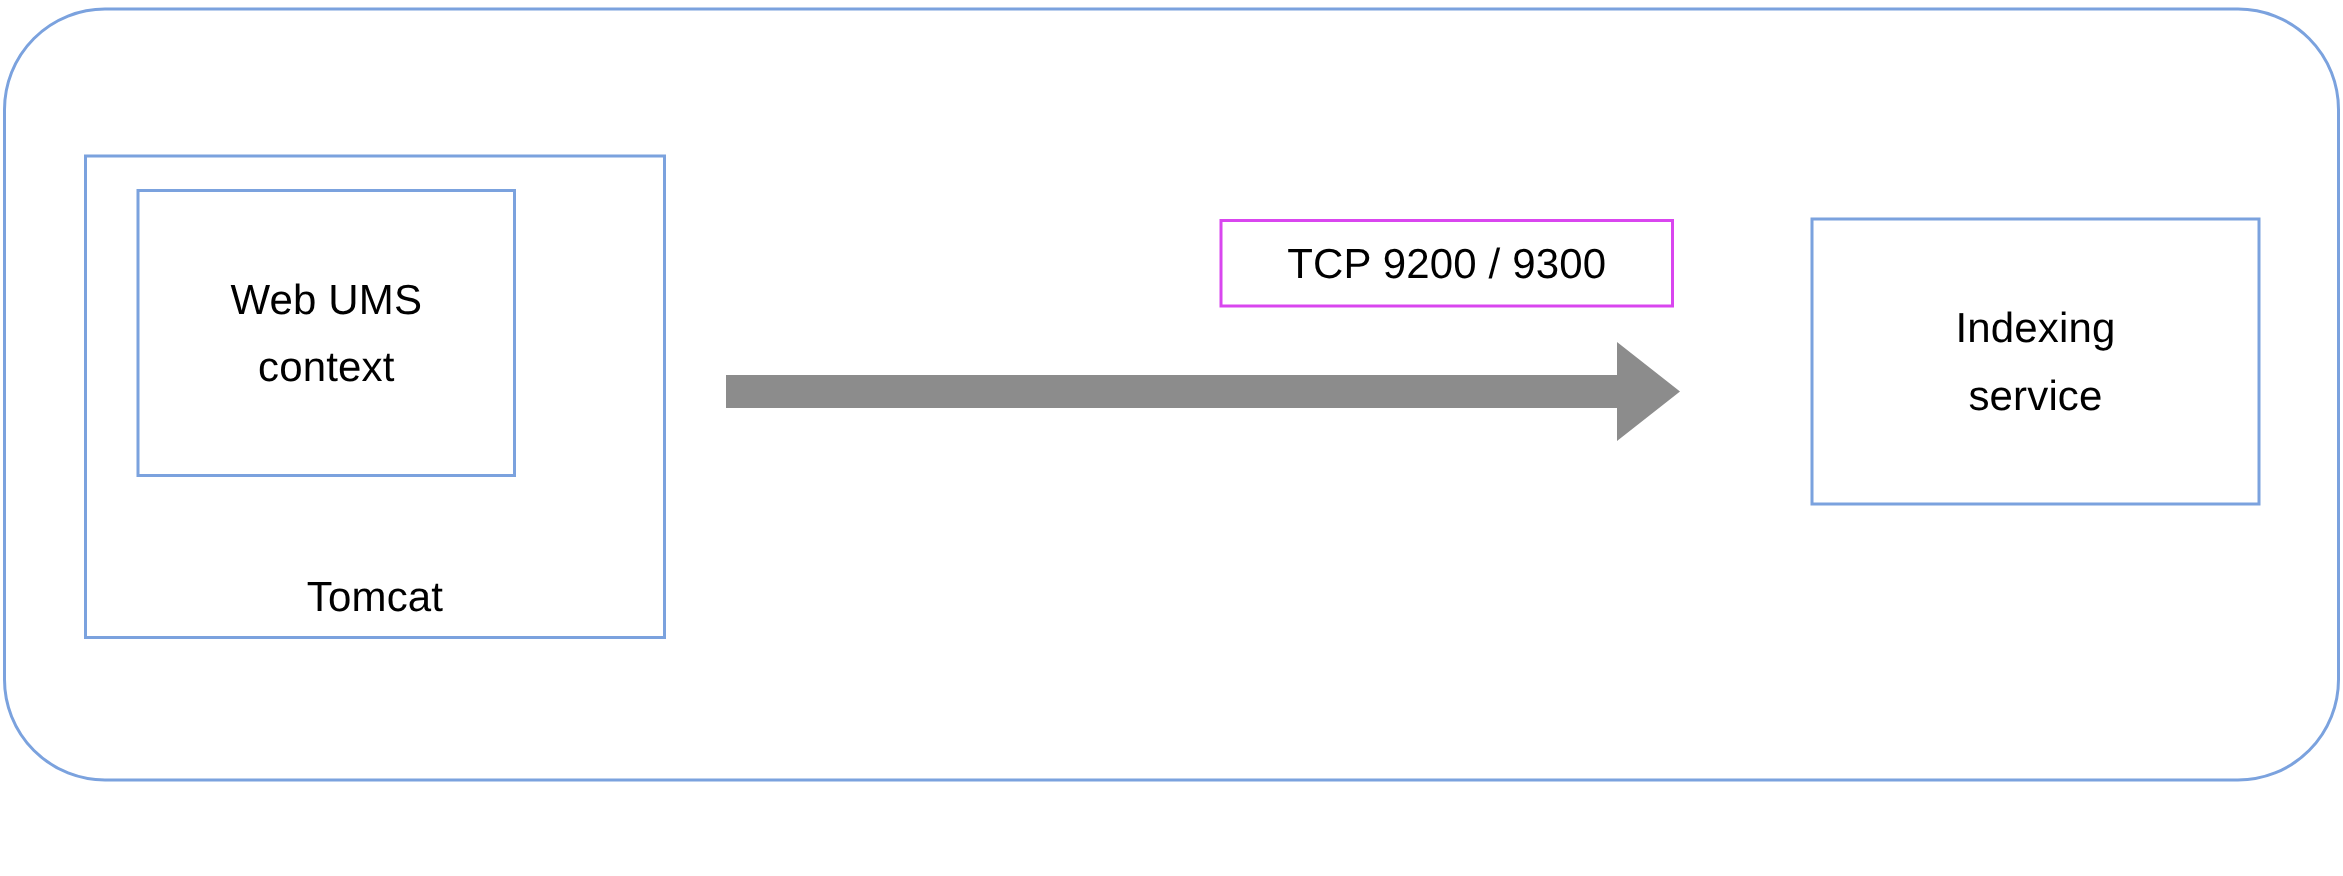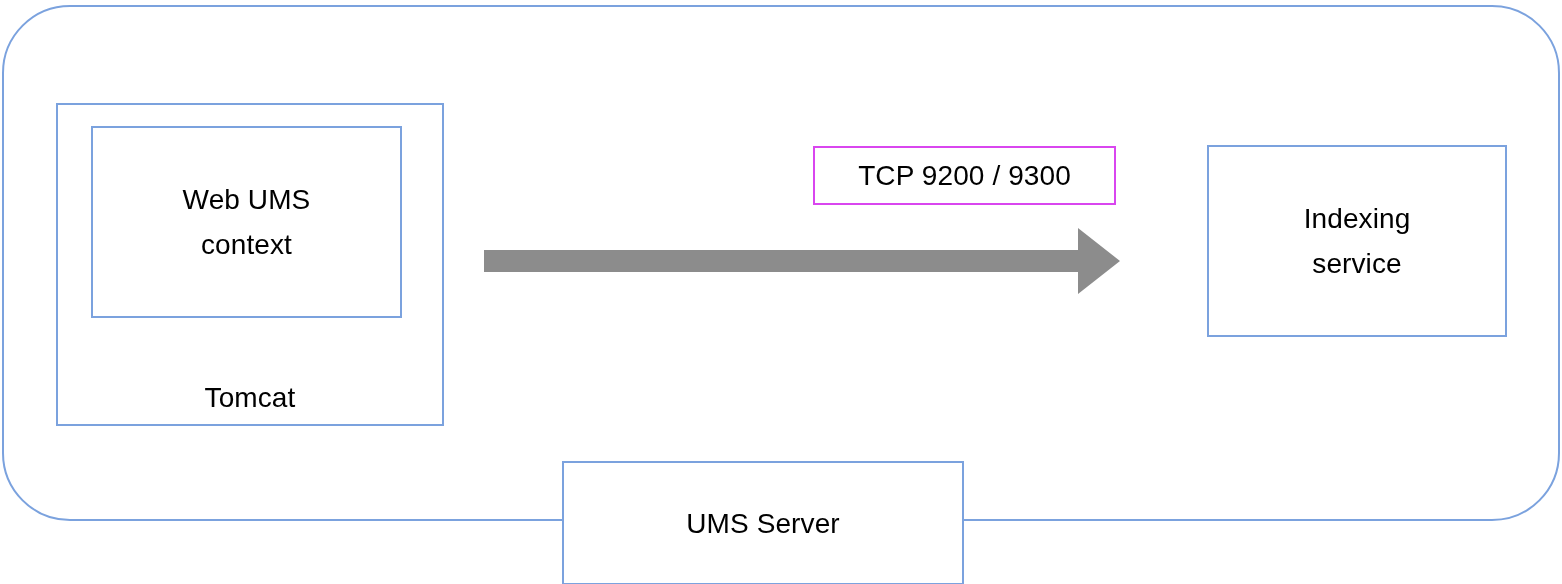--- a/index.html
+++ b/index.html
@@ -65,21 +65,21 @@
     justify-content: center;
   }
   #tomcat-box .label {
     margin-bottom: 4px;
   }
 
   
   #web-ums-context-box {
     left: 91px;
     top: 126px;
-    width: 311px;
+    width: 253px;
     height: 192px;
   }
 
   
   #indexing-service-box {
     left: 1163px;
     top: 145px;
     width: 300px;
     height: 192px;
     margin-left: 44px;
@@ -137,17 +137,14 @@
 
   <div id="tcp-label-box" class="box black-box">
     <span class="label">TCP 9200 / 9300</span>
   </div>
 
   <div id="indexing-service-box" class="box blue-box">
     <span class="label">Indexing
 service</span>
   </div>
 
-  <div id="ums-server-box" class="box blue-box">
-    <span class="label">UMS Server</span>
-  </div>
 
 </div>
 
 </body></html>

